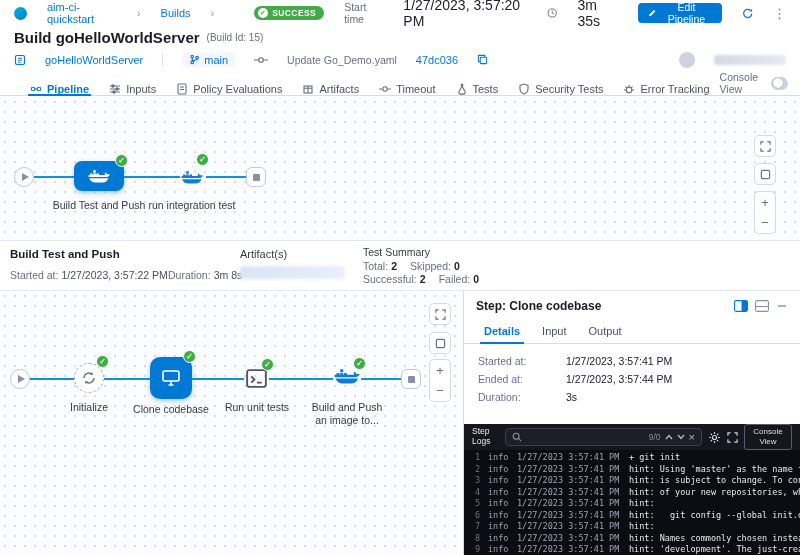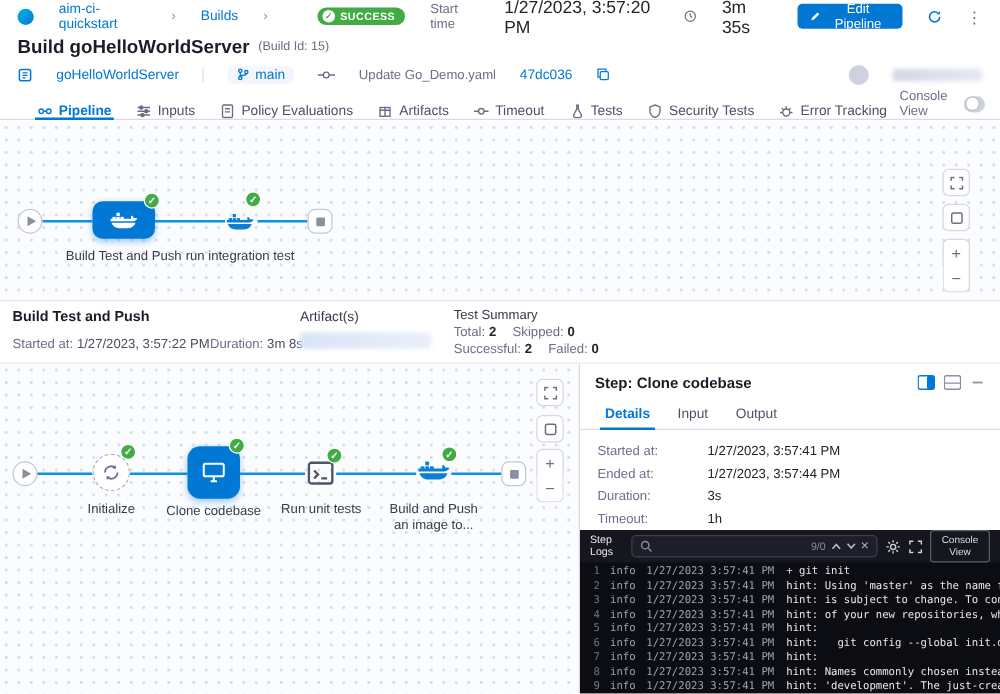--- a/index.html
+++ b/index.html
@@ -429,24 +429,20 @@
         <span class="d-label">Started at:</span>
         <span class="d-value">1/27/2023, 3:57:41 PM</span>
       </div>
       <div class="d-row">
         <span class="d-label">Ended at:</span>
         <span class="d-value">1/27/2023, 3:57:44 PM</span>
       </div>
       <div class="d-row">
         <span class="d-label">Duration:</span>
         <span class="d-value">3s</span>
-      </div>
-      <div class="d-row">
-        <span class="d-label">Timeout:</span>
-        <span class="d-value">1h</span>
       </div>
     </div>
 
     <div id="console">
       <div class="con-head">
         <span class="con-title">Step Logs</span>
         <span class="con-search">
           <svg width="10" height="10" viewBox="0 0 12 12" fill="none" stroke="#8a8a9a" stroke-width="1.4">
               <circle cx="5" cy="5" r="3.5"></circle>
               <path d="M8 8l3 3"></path>

